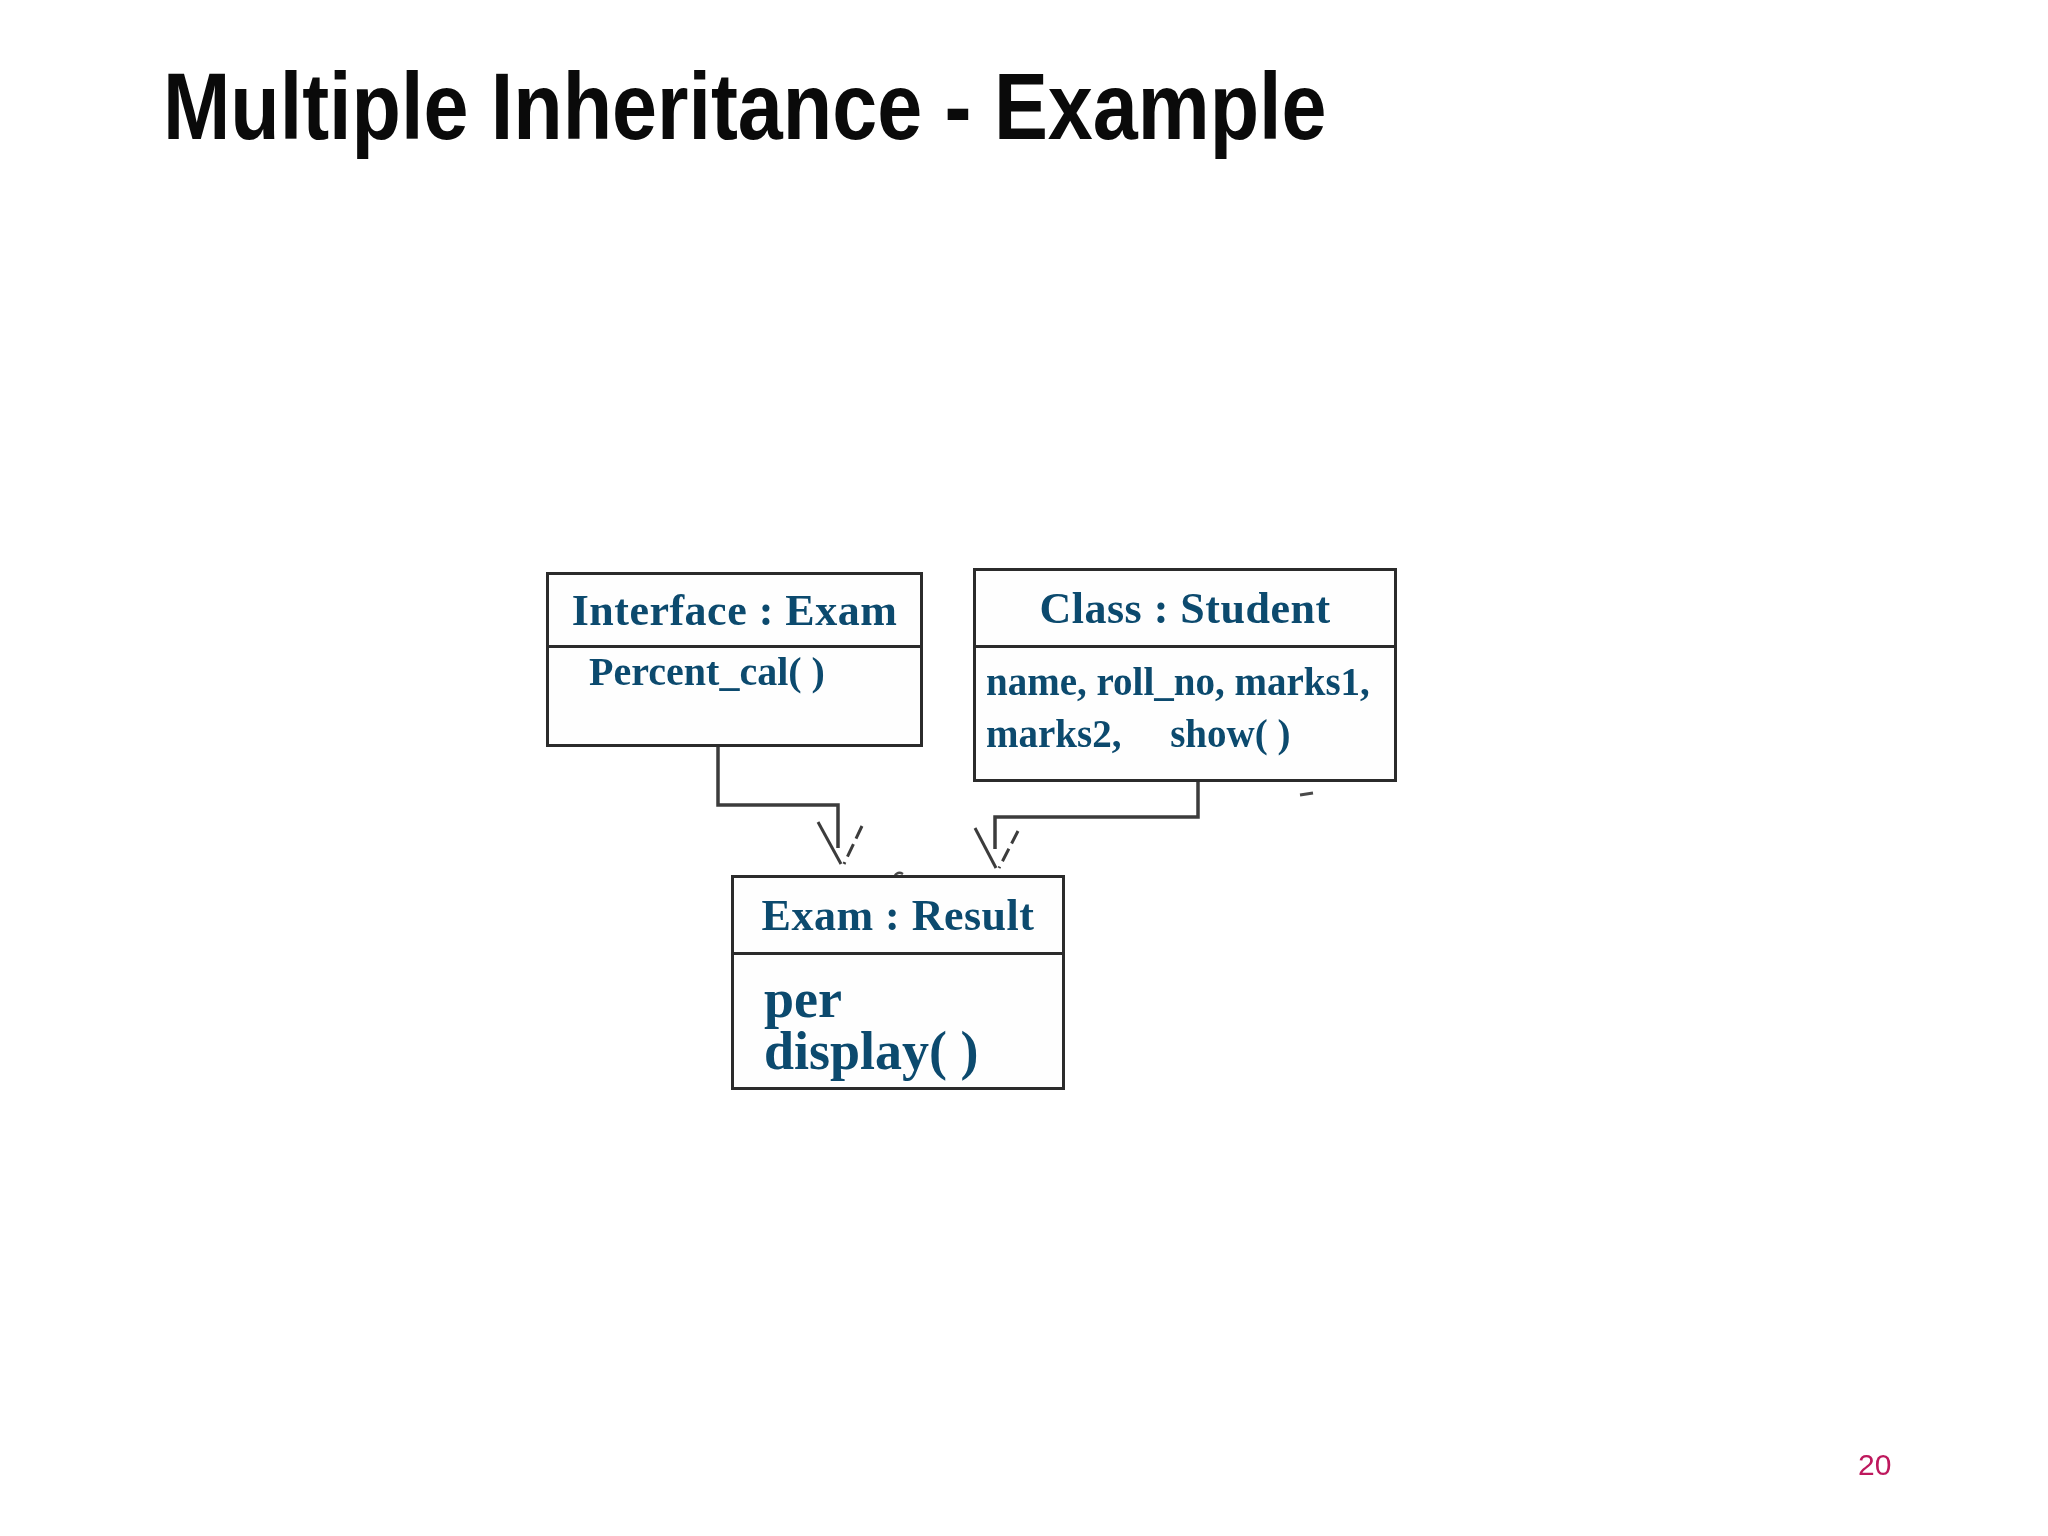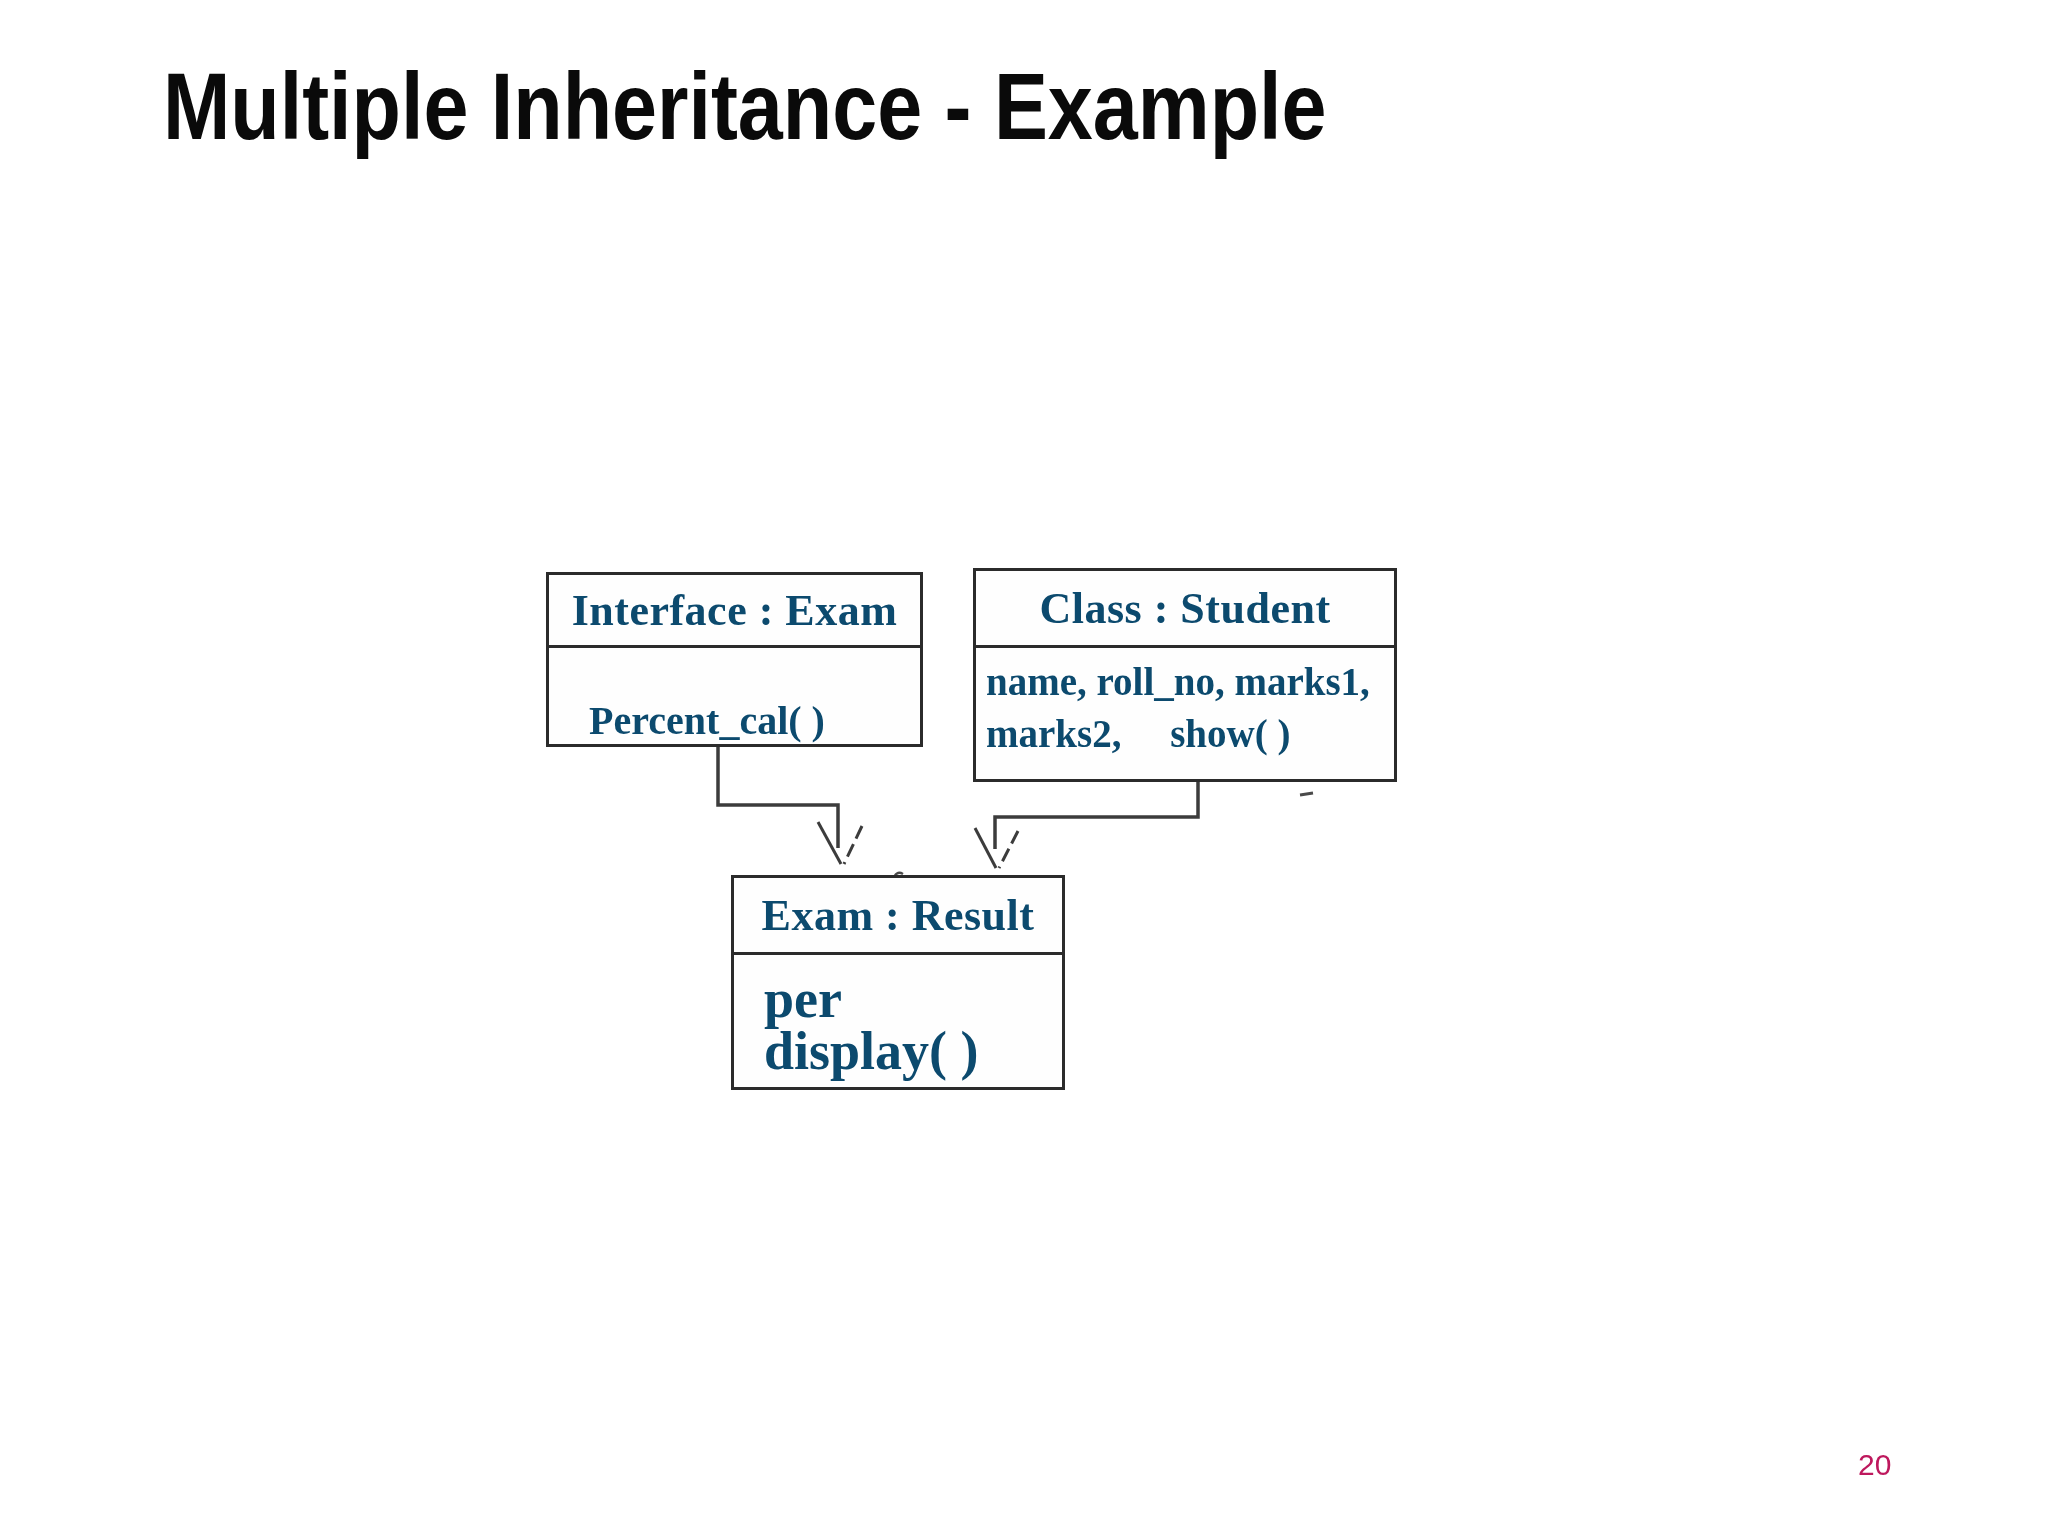--- a/index.html
+++ b/index.html
@@ -60,21 +60,21 @@
     white-space: pre;
   }
   .uml-body {
     flex: 1;
     box-sizing: border-box;
   }
   .box-exam { left: 546px; top: 572px; width: 377px; height: 175px; }
   .box-exam .uml-header { height: 73px; }
   .box-exam .uml-body {
     display: flex;
-    align-items: flex-end;
+    align-items: flex-start;
     justify-content: center;
     padding-right: 55px;
     font-size: 40px;
   }
   .box-student { left: 973px; top: 568px; width: 424px; height: 214px; }
   .box-student .uml-header { height: 77px; text-align: right; }
   .box-student .uml-body {
     padding: 8px 6px 0 10px;
     font-size: 39px;
     line-height: 52px;

